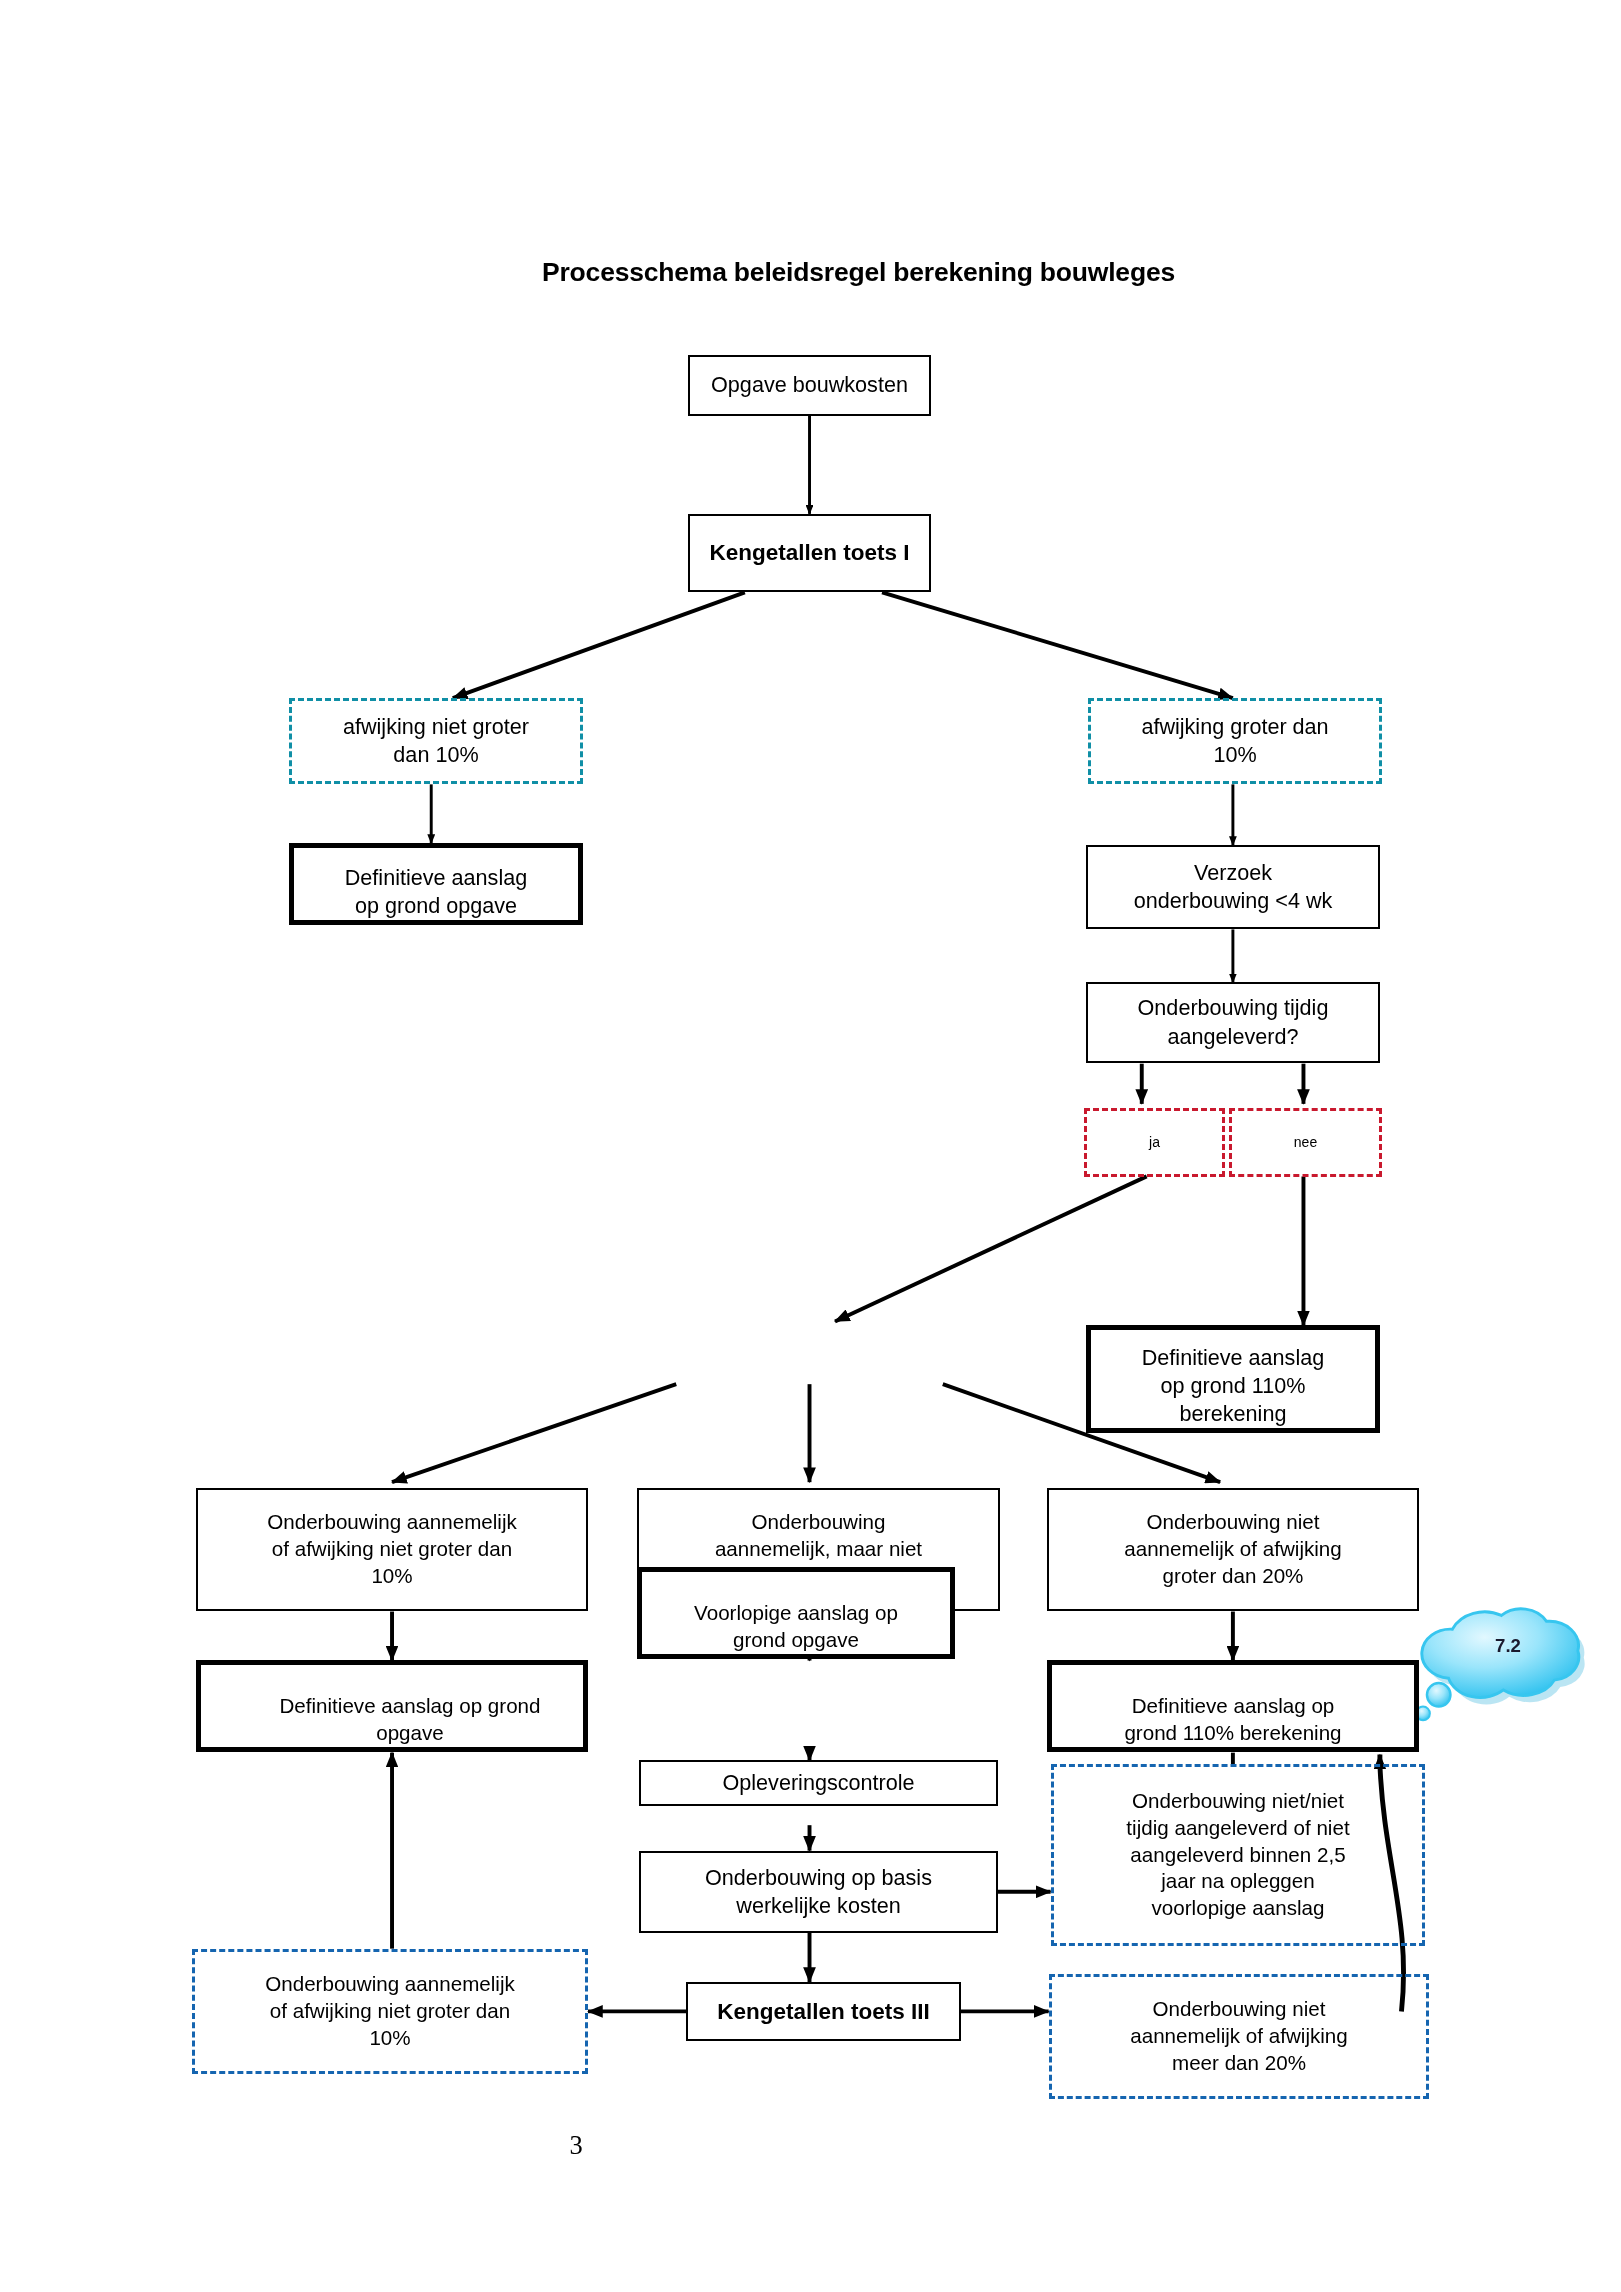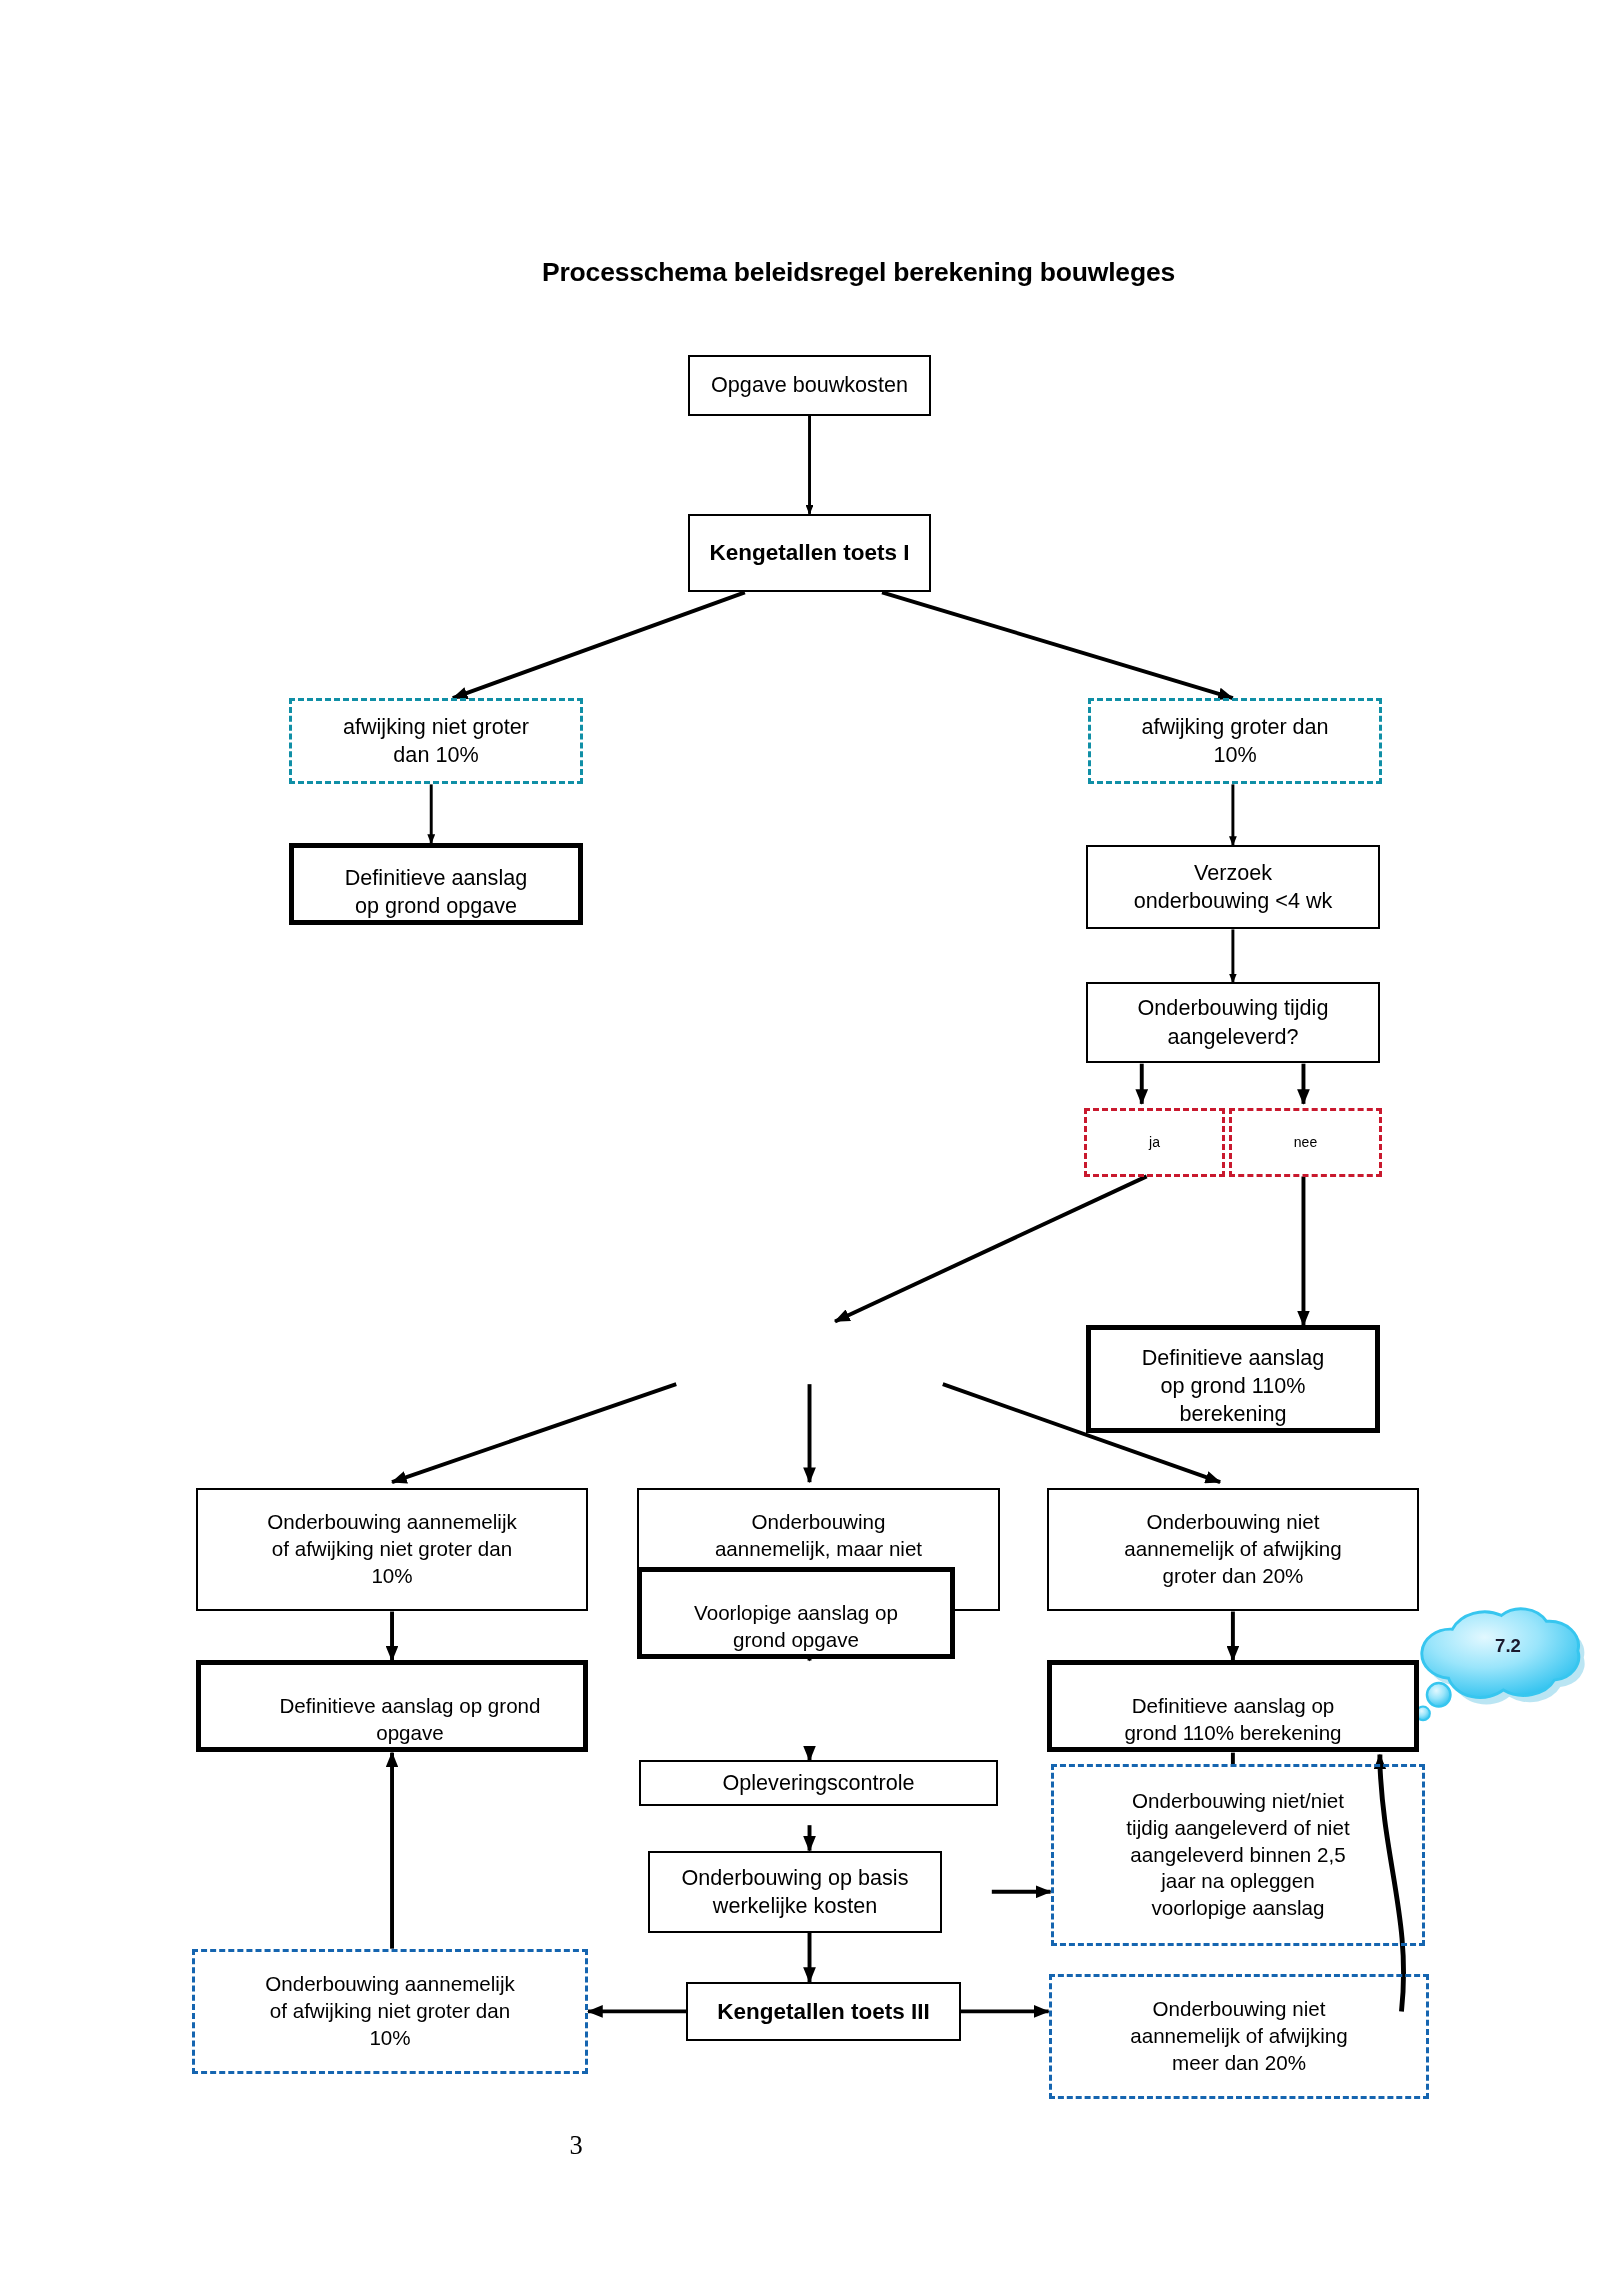--- a/index.html
+++ b/index.html
@@ -216,21 +216,21 @@
 
   <div class="node solid-thick small" style="left:1047px;top:1660px;width:372px;height:92px;">
     <span class="txt">Definitieve aanslag op
 grond 110% berekening</span>
   </div>
 
   <div class="node solid-thin" style="left:639px;top:1760px;width:359px;height:46px;">
     <span class="txt">Opleveringscontrole</span>
   </div>
 
-  <div class="node solid-thin" style="left:639px;top:1851px;width:294px;height:82px;margin-left:9px;">
+  <div class="node solid-thin" style="left:639px;top:1851px;width:359px;height:82px;">
     <span class="txt">Onderbouwing op basis
 werkelijke kosten</span>
   </div>
 
   <div class="node dash-blue small" style="left:1051px;top:1764px;width:374px;height:182px;">
     <span class="txt">Onderbouwing niet/niet
 tijdig aangeleverd of niet
 aangeleverd binnen 2,5
 jaar na opleggen
 voorlopige aanslag</span>

